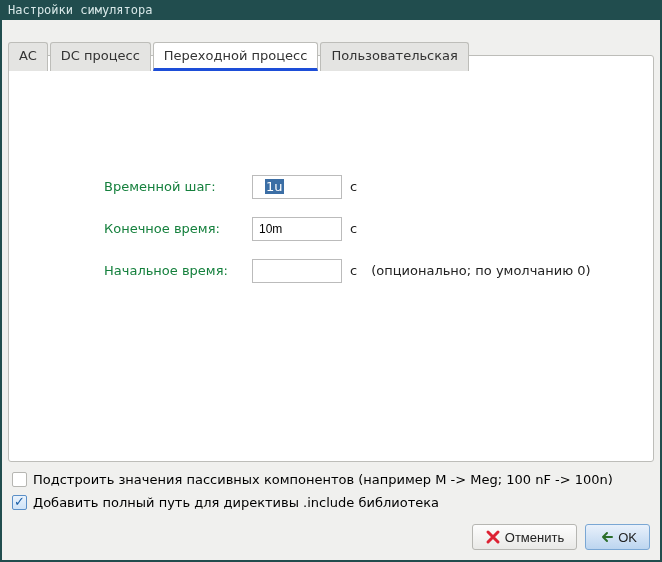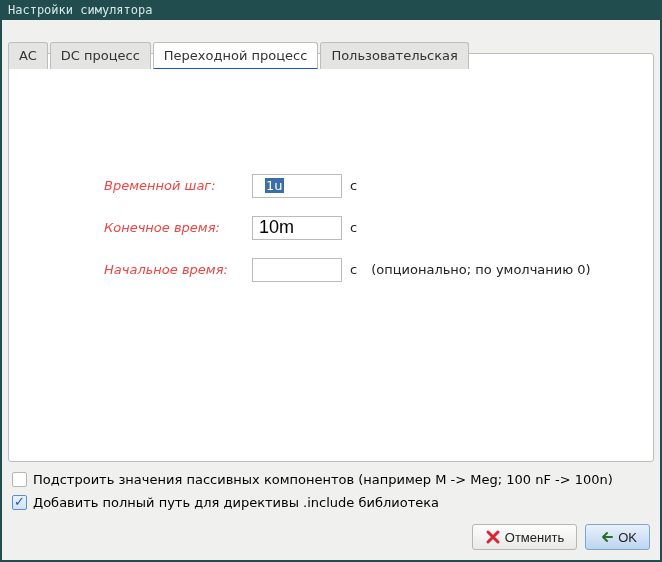--- a/index.html
+++ b/index.html
@@ -2,26 +2,26 @@
 <html><head>
 <meta charset="utf-8">
 <style>
 * { box-sizing: border-box; margin: 0; padding: 0; }
 body { font-family: "DejaVu Sans", Arial, sans-serif; font-size: 13px; background: #fff; }
 .window { width: 662px; height: 562px; border: 2px solid #214d4e; display: flex; flex-direction: column; }
 .titlebar { background: #214d4e; color: #d8e8e8; font-family: "DejaVu Sans Mono", monospace; font-size: 12px; padding: 1px 6px; height: 18px; }
 .content { flex: 1; background: #f0f0ee; padding: 6px; display: flex; flex-direction: column; }
 .tabbar { display: flex; gap: 0; }
 .tab { background: #e4e4e2; border: 1px solid #bdbdb9; border-bottom: none; padding: 5px 10px; font-size: 13px; color: #333; border-radius: 3px 3px 0 0; margin-right: 2px; cursor: pointer; position: relative; top: 16px; }
-.tab.active { background: #fff; border-bottom: 1px solid #1d4ed8; z-index: 2; }
+.tab.active { background: #fff; border-bottom: 3px solid #1d4ed8; z-index: 2; }
 .tabpanel { flex: 1; background: #fff; border: 1px solid #bdbdb9; border-radius: 0 3px 3px 3px; padding: 10px; display: flex; flex-direction: column; justify-content: center; }
 .form-area { display: flex; flex-direction: column; gap: 18px; padding: 0 10px 60px 85px; }
 .form-row { display: flex; align-items: center; gap: 8px; }
-.form-row label { width: 140px; text-align: left; color: #ef4444; font-style: italic; }
-.form-row input[type="text"] { width: 90px; height: 24px; border: 1px solid #bbb; padding: 2px 6px; font-size: 18px; background: #fff; }
+.form-row label { width: 140px; text-align: left; color: #15803d; }
+.form-row input[type="text"] { width: 90px; height: 24px; border: 1px solid #bbb; padding: 2px 6px; font-size: 12px; background: #fff; }
 .sel-text { background: #3b6ea5; color: #fff; padding: 0 1px; }
 .unit { color: #222; }
 .hint { color: #222; margin-left: 6px; }
 .bottom { padding: 6px 2px 2px 2px; }
 .check-row { display: flex; align-items: center; gap: 6px; padding: 4px 2px; }
 .check-row .cb-checked { appearance: none; width: 15px; height: 15px; border: 1px solid #5a8fc7; border-radius: 2px; background: linear-gradient(#eaf3fc,#cfe3f7); position: relative; }
 .check-row .cb-checked::after { content: "✓"; position: absolute; top: -2px; left: 1px; font-size: 13px; color: #1b5fa6; font-weight: bold; }
 .check-row .cb-unchecked { appearance: none; width: 15px; height: 15px; border: 1px solid #b6b6b2; border-radius: 2px; background: #fff; }
 .button-row { display: flex; justify-content: flex-end; gap: 8px; padding: 10px 2px 2px 2px; }
 .btn { display: flex; align-items: center; gap: 4px; border: 1px solid #b6b6b2; border-radius: 3px; padding: 4px 12px; font-size: 13px; cursor: pointer; background: linear-gradient(#fdfdfd,#e9e9e7); color: #222; }

